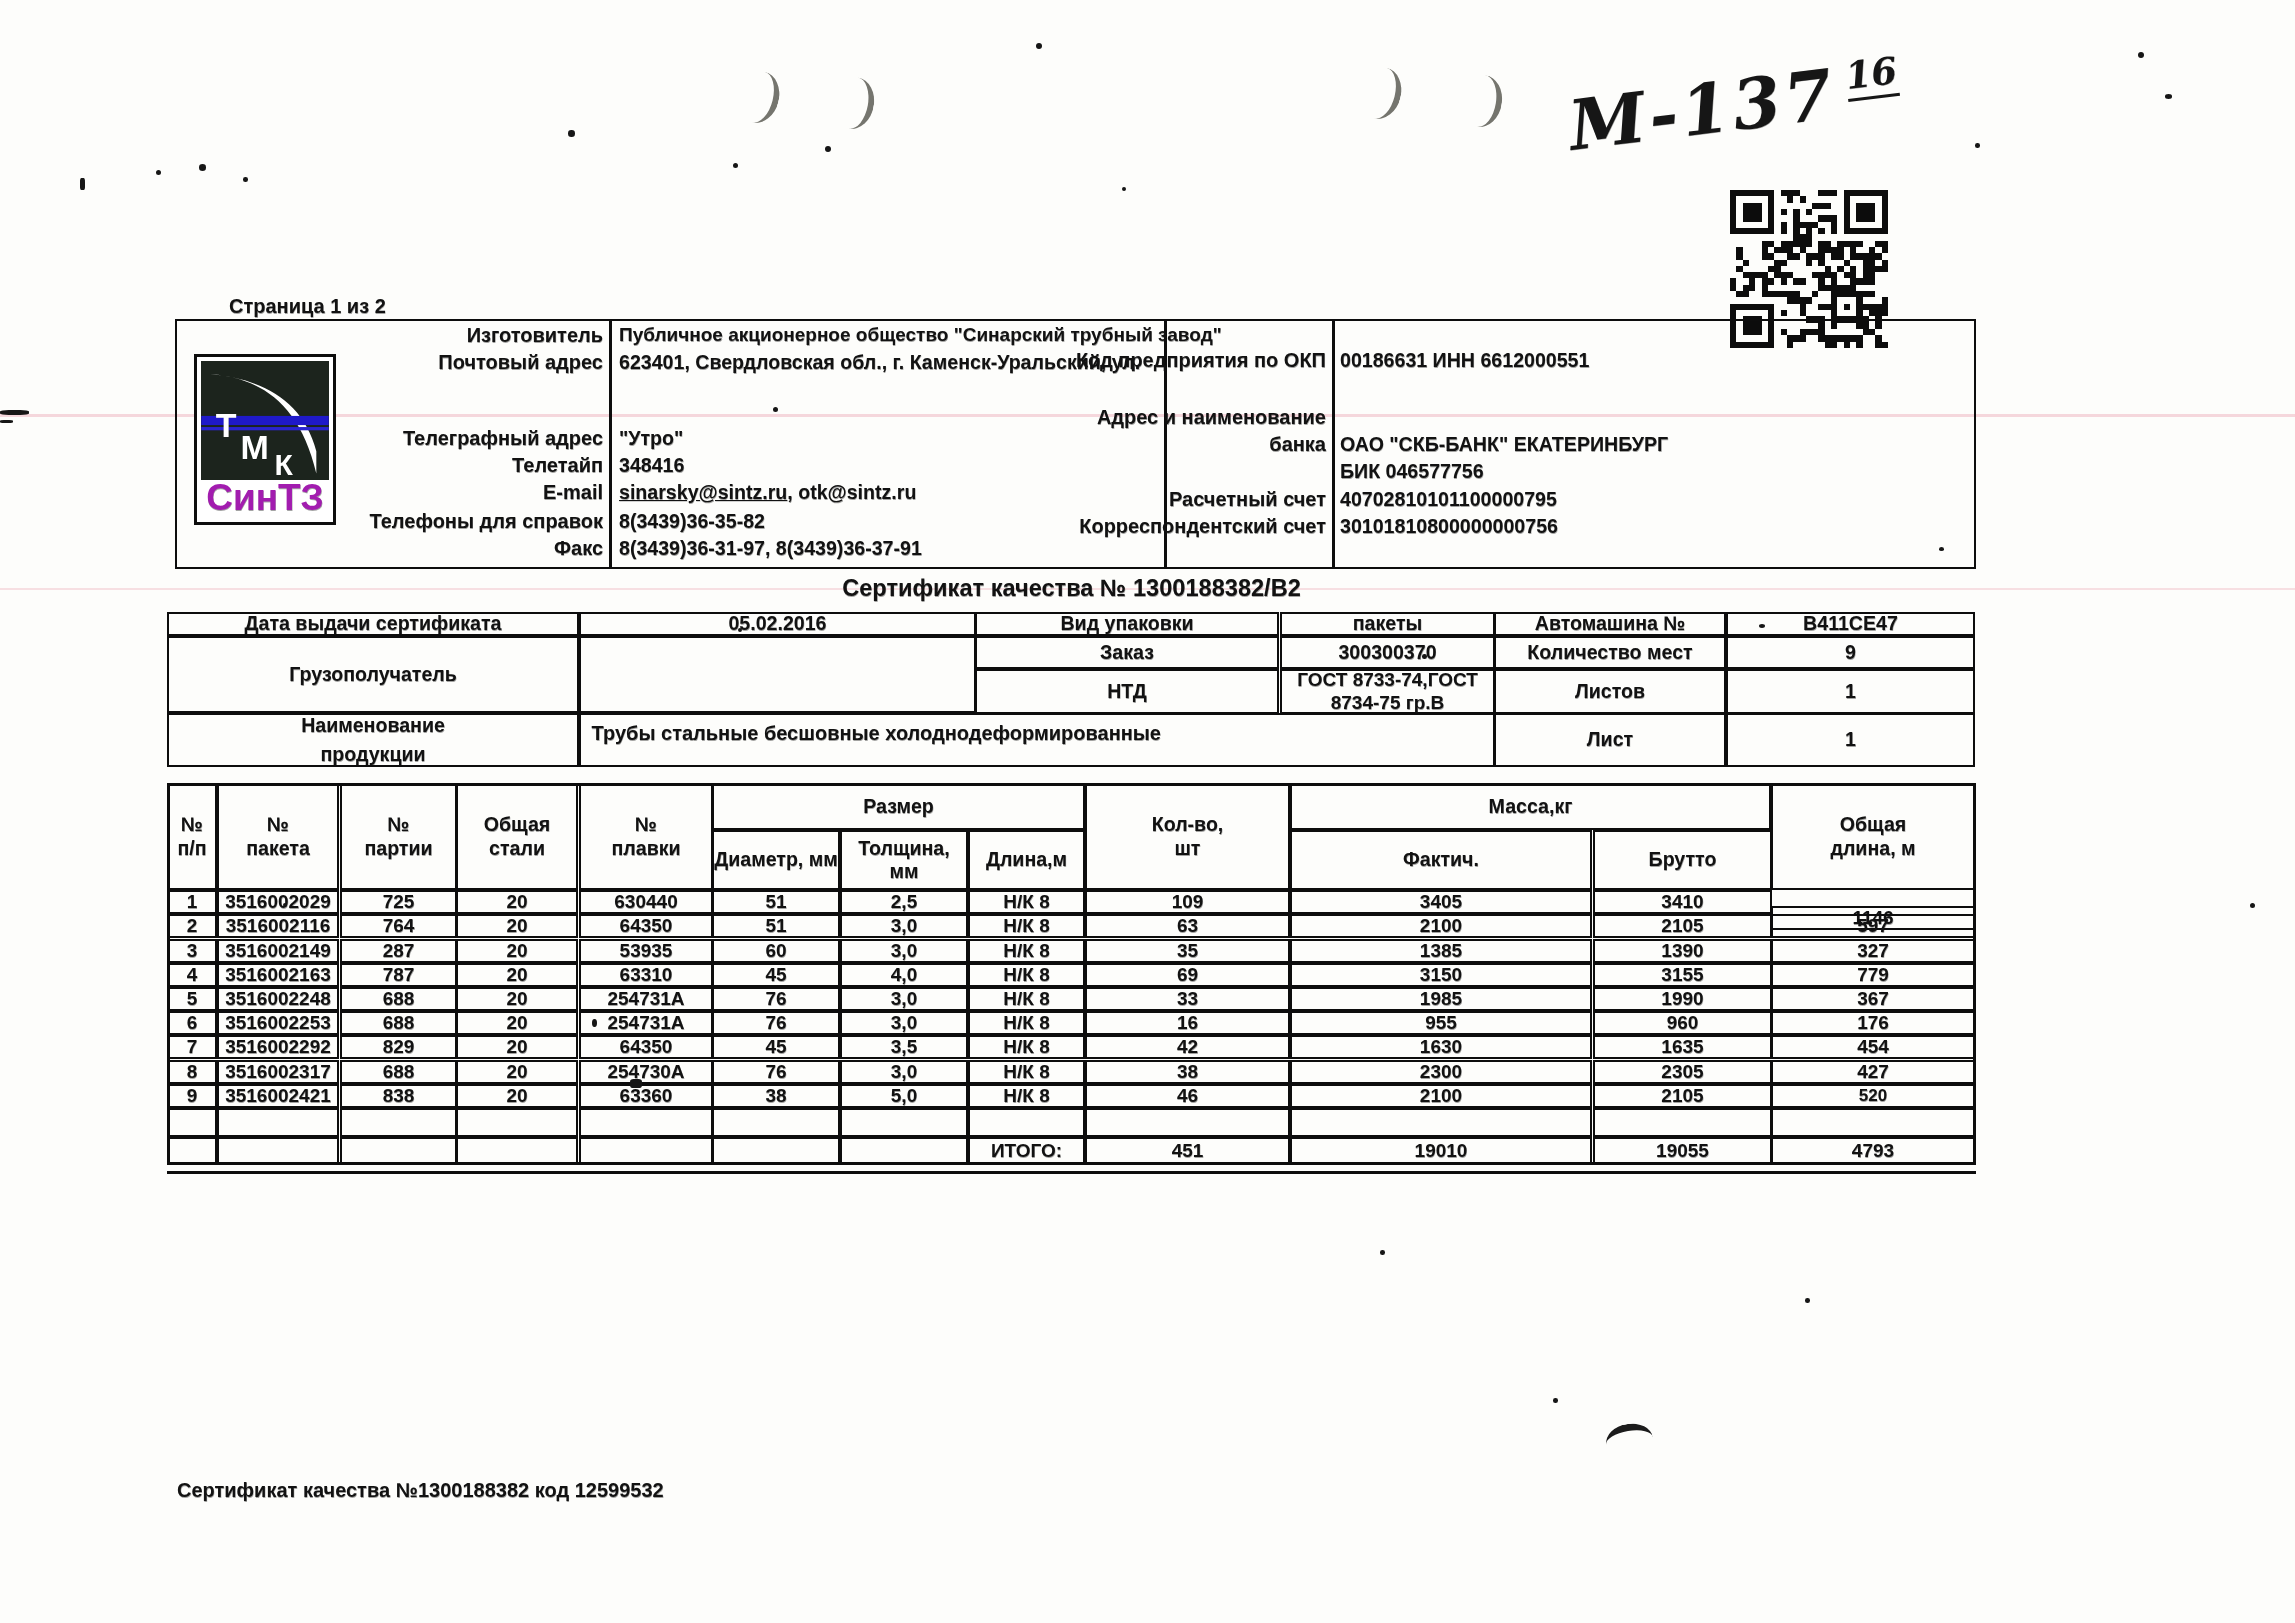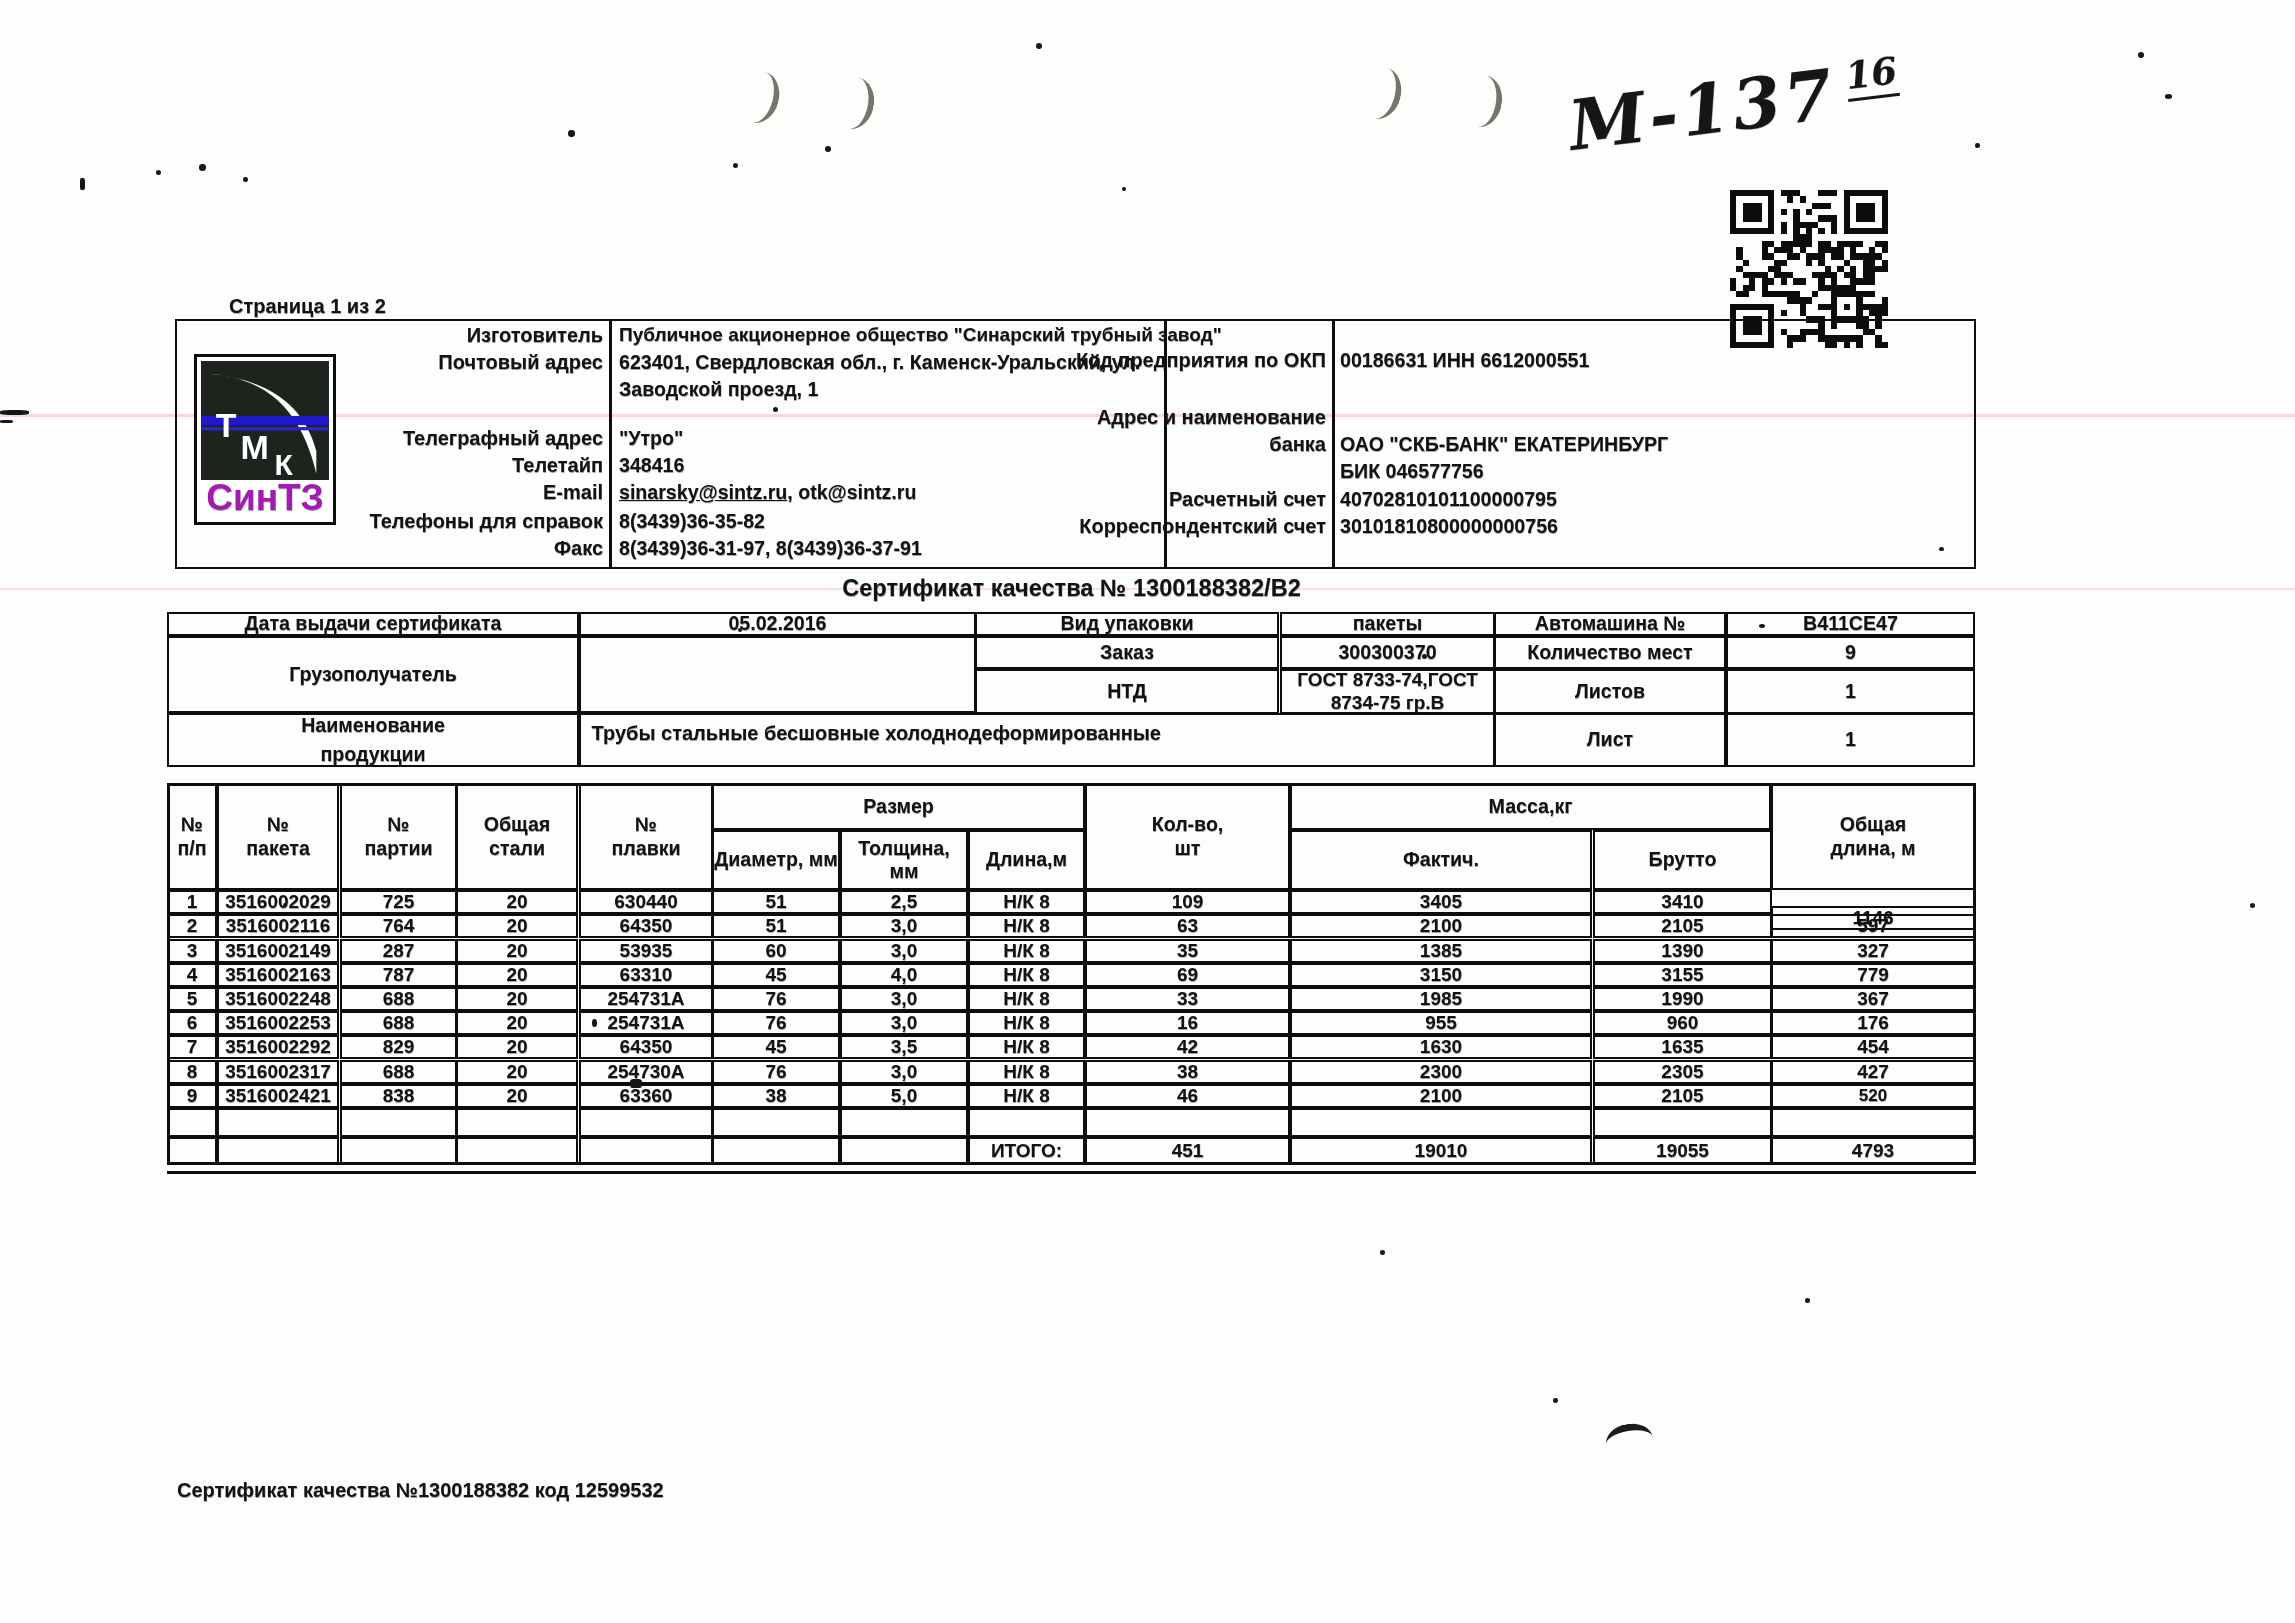--- a/index.html
+++ b/index.html
@@ -391,23 +391,20 @@
   </div>
 
   <div class="fldrow" style="top:324px">
     <span class="lab" style="right:1692px">Изготовитель</span>
     <span class="val" style="left:619px;font-size:19px">Публичное акционерное общество "Синарский трубный завод"</span>
   </div>
   <div class="fldrow" style="top:351px">
     <span class="lab" style="right:1692px">Почтовый адрес</span>
     <span class="val" style="left:619px">623401, Свердловская обл., г. Каменск-Уральский, ул.</span>
   </div>
-  <div class="fldrow" style="top:378px">
-    <span class="val" style="left:619px">Заводской проезд, 1</span>
-  </div>
   <div class="fldrow" style="top:427px">
     <span class="lab" style="right:1692px">Телеграфный адрес</span>
     <span class="val" style="left:619px">"Утро"</span>
   </div>
   <div class="fldrow" style="top:454px">
     <span class="lab" style="right:1692px">Телетайп</span>
     <span class="val" style="left:619px">348416</span>
   </div>
   <div class="fldrow" style="top:481px">
     <span class="lab" style="right:1692px">E-mail</span>

